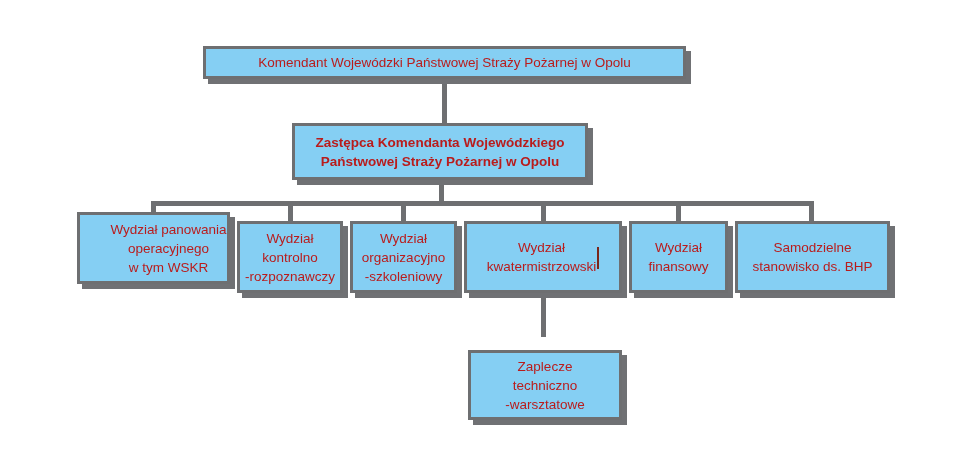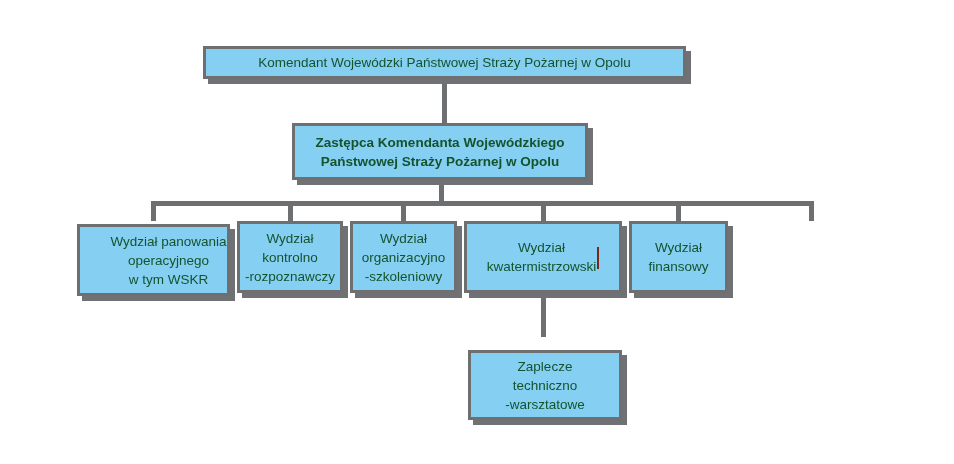--- a/index.html
+++ b/index.html
@@ -18,21 +18,21 @@
   .node {
     position: absolute;
     box-sizing: border-box;
     background: #85cff3;
     border: 3px solid #6e6f71;
     box-shadow: 5px 5px 0 0 #707174;
     display: flex;
     align-items: center;
     justify-content: center;
     text-align: center;
-    color: #14532d;
+    color: #b91c1c;
     font-size: 13.5px;
     line-height: 19px;
   }
   .label {
     white-space: pre-line;
   }
   .conn {
     position: absolute;
     background: #6e6f71;
   }
@@ -41,21 +41,21 @@
     width: 2px;
     height: 22px;
     background: #7a2619;
     vertical-align: middle;
     margin-left: 1px;
     margin-top: 2px;
   }
   
   .n-root   { left: 203px; top: 46px;  width: 483px; height: 33px; }
   .n-deputy { left: 292px; top: 123px; width: 296px; height: 57px; font-weight: bold; }
-  .n-d1     { left: 77px;  top: 224px; width: 153px; height: 72px; padding-left: 30px; }
+  .n-d1     { left: 77px;  top: 212px; width: 153px; height: 72px; padding-left: 30px; }
   .n-d2     { left: 237px; top: 221px; width: 106px; height: 72px; }
   .n-d3     { left: 350px; top: 221px; width: 107px; height: 72px; }
   .n-d4     { left: 464px; top: 221px; width: 158px; height: 72px; }
   .n-d5     { left: 629px; top: 221px; width: 99px;  height: 72px; }
   .n-d6     { left: 735px; top: 221px; width: 155px; height: 72px; }
   .n-child  { left: 468px; top: 350px; width: 154px; height: 70px; }
   
   .c-root-deputy { left: 442px; top: 79px;  width: 5px;   height: 44px; }
   .c-deputy-bus  { left: 439px; top: 180px; width: 5px;   height: 21px; }
   .c-bus         { left: 151px; top: 201px; width: 663px; height: 5px;  }
@@ -114,20 +114,24 @@
     <span class="label">Wydział
 kwatermistrzowski</span>
       <span class="text-cursor"></span>
   </div>
 
   <div class="node n-d5">
     <span class="label">Wydział
 finansowy</span>
   </div>
 
+  <div class="node n-d6">
+    <span class="label">Samodzielne
+stanowisko ds. BHP</span>
+  </div>
 
   <div class="node n-child">
     <span class="label">Zaplecze
 techniczno
 -warsztatowe</span>
   </div>
 
 </div>
 
 </body></html>

